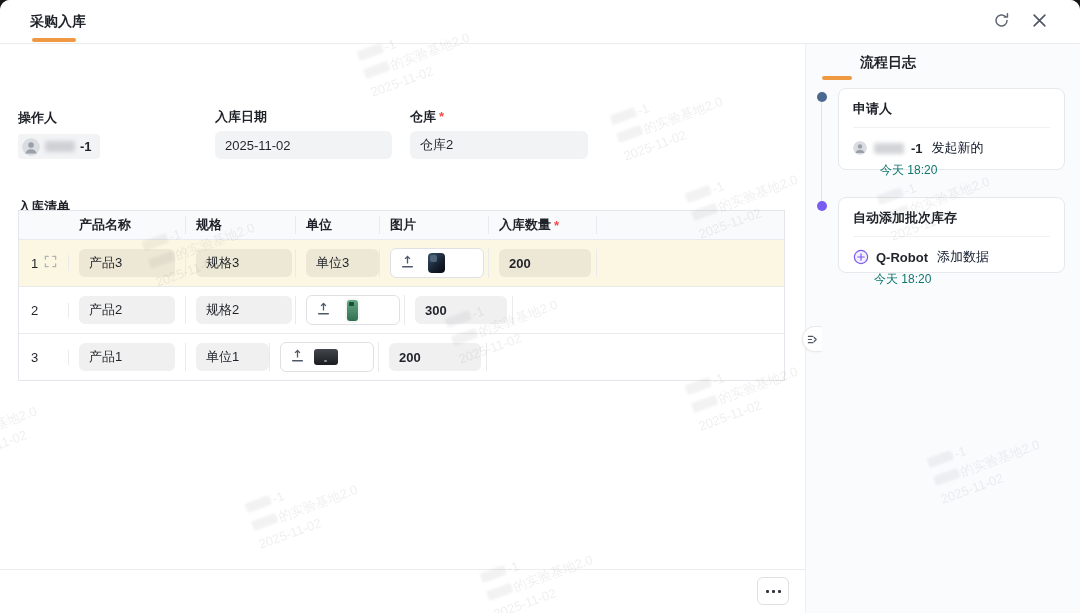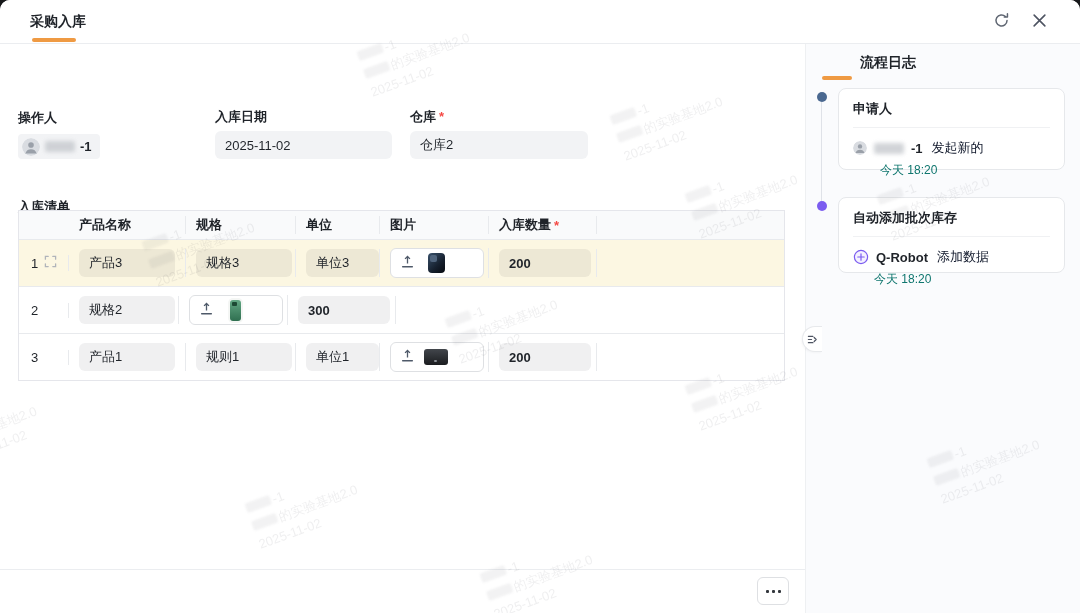--- a/index.html
+++ b/index.html
@@ -189,20 +189,25 @@
                 <span>200</span>
               </div>
             </div>
           <div class="tc c-fill"></div>
         </div>
 
         <div class="trow">
           <div class="tc c-idx">
               <span>2</span>
             </div>
+          <div class="tc c-name">
+              <div class="cell-input w96">
+                <span>产品2</span>
+              </div>
+            </div>
           <div class="tc c-spec">
               <div class="cell-input w96">
                 <span>规格2</span>
               </div>
             </div>
           <div class="tc c-img">
             <div class="upload-box">
               <span><svg width="15" height="15" viewBox="0 0 16 16">
                     <path d="M8 1.6l3.1 3.1-1 1-1.4-1.4V10H7.3V4.3L5.9 5.7l-1-1z" fill="#4e5969"></path>
                     <path d="M2.8 13.6h10.4" stroke="#4e5969" stroke-width="1.4" stroke-linecap="round"></path>
@@ -220,25 +225,20 @@
           <div class="tc c-fill"></div>
         </div>
 
         <div class="trow">
           <div class="tc c-idx">
               <span>3</span>
             </div>
           <div class="tc c-name">
               <div class="cell-input w96">
                 <span>产品1</span>
-              </div>
-            </div>
-          <div class="tc c-spec">
-              <div class="cell-input w96">
-                <span>规则1</span>
               </div>
             </div>
           <div class="tc c-unit">
               <div class="cell-input w68">
                 <span>单位1</span>
               </div>
             </div>
           <div class="tc c-img">
             <div class="upload-box">
               <span><svg width="15" height="15" viewBox="0 0 16 16">

